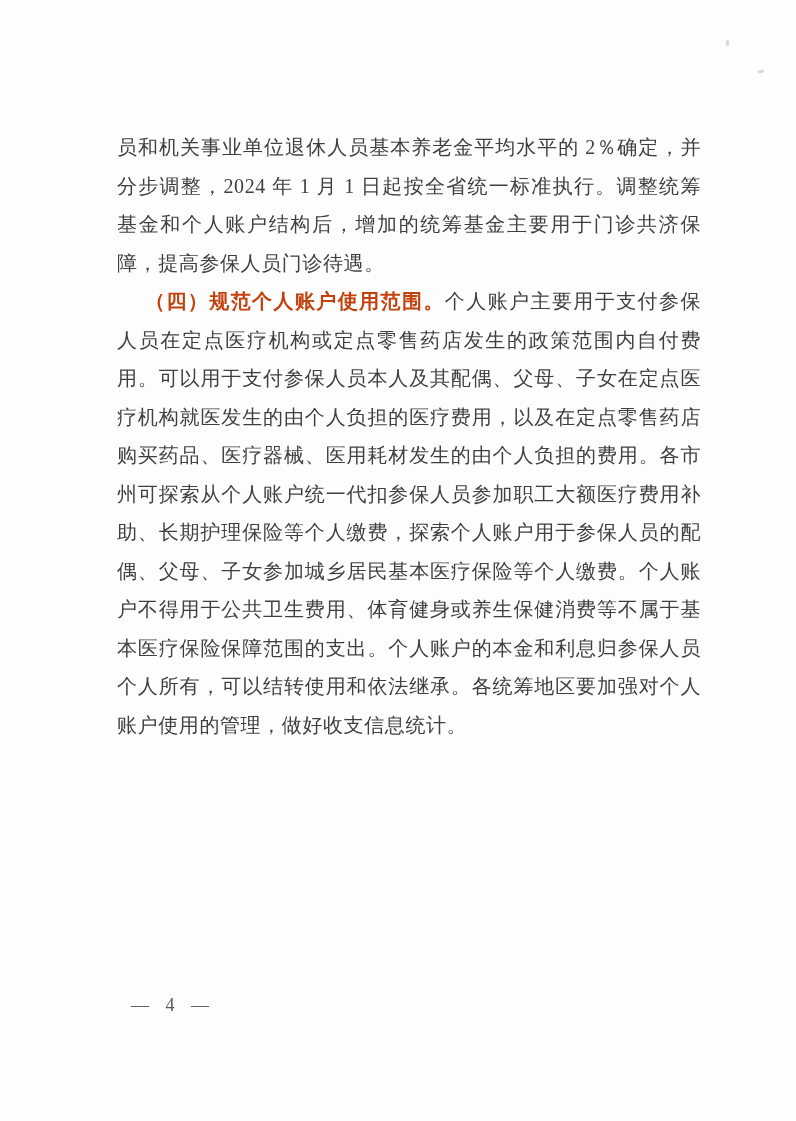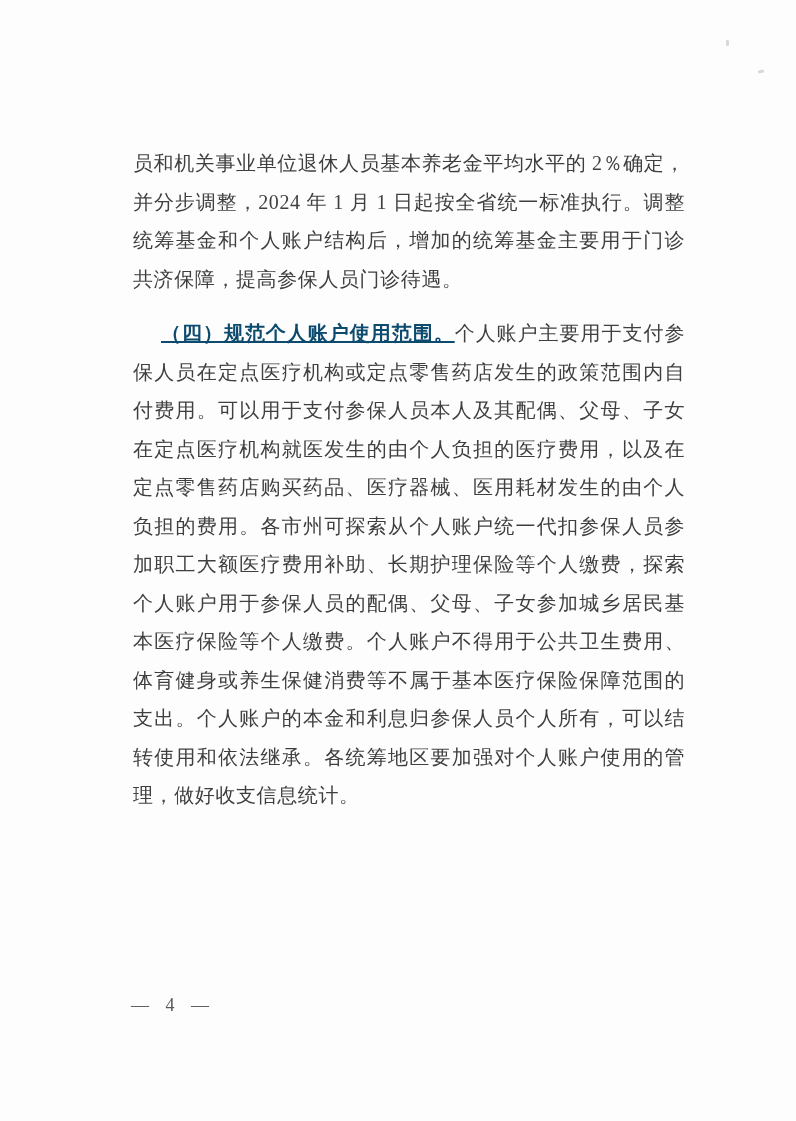--- a/index.html
+++ b/index.html
@@ -15,38 +15,37 @@
     overflow: hidden;
     font-family: "Liberation Serif", "DejaVu Serif", serif;
   }
   .content {
     position: absolute;
     left: 117px;
     top: 128px;
     width: 584px;
   }
   .para {
-    margin: 16px;
+    margin: 0;
     font-size: 20px;
     line-height: 38.5px;
     letter-spacing: 0.6px;
     text-align: justify;
     color: #3f3f3f;
     -webkit-font-smoothing: antialiased;
   }
   .para + .para {
     margin-top: 0;
   }
   .para.indented {
     text-indent: 1.4em;
   }
   .para .heading {
     font-weight: bold;
-    color: #0c4a6e;
-    text-decoration: underline;
+    color: #c2410c;
   }
   .page-number {
     position: absolute;
     left: 131px;
     top: 995px;
     font-size: 18px;
     letter-spacing: 6px;
     color: #5a5a5a;
   }
   

